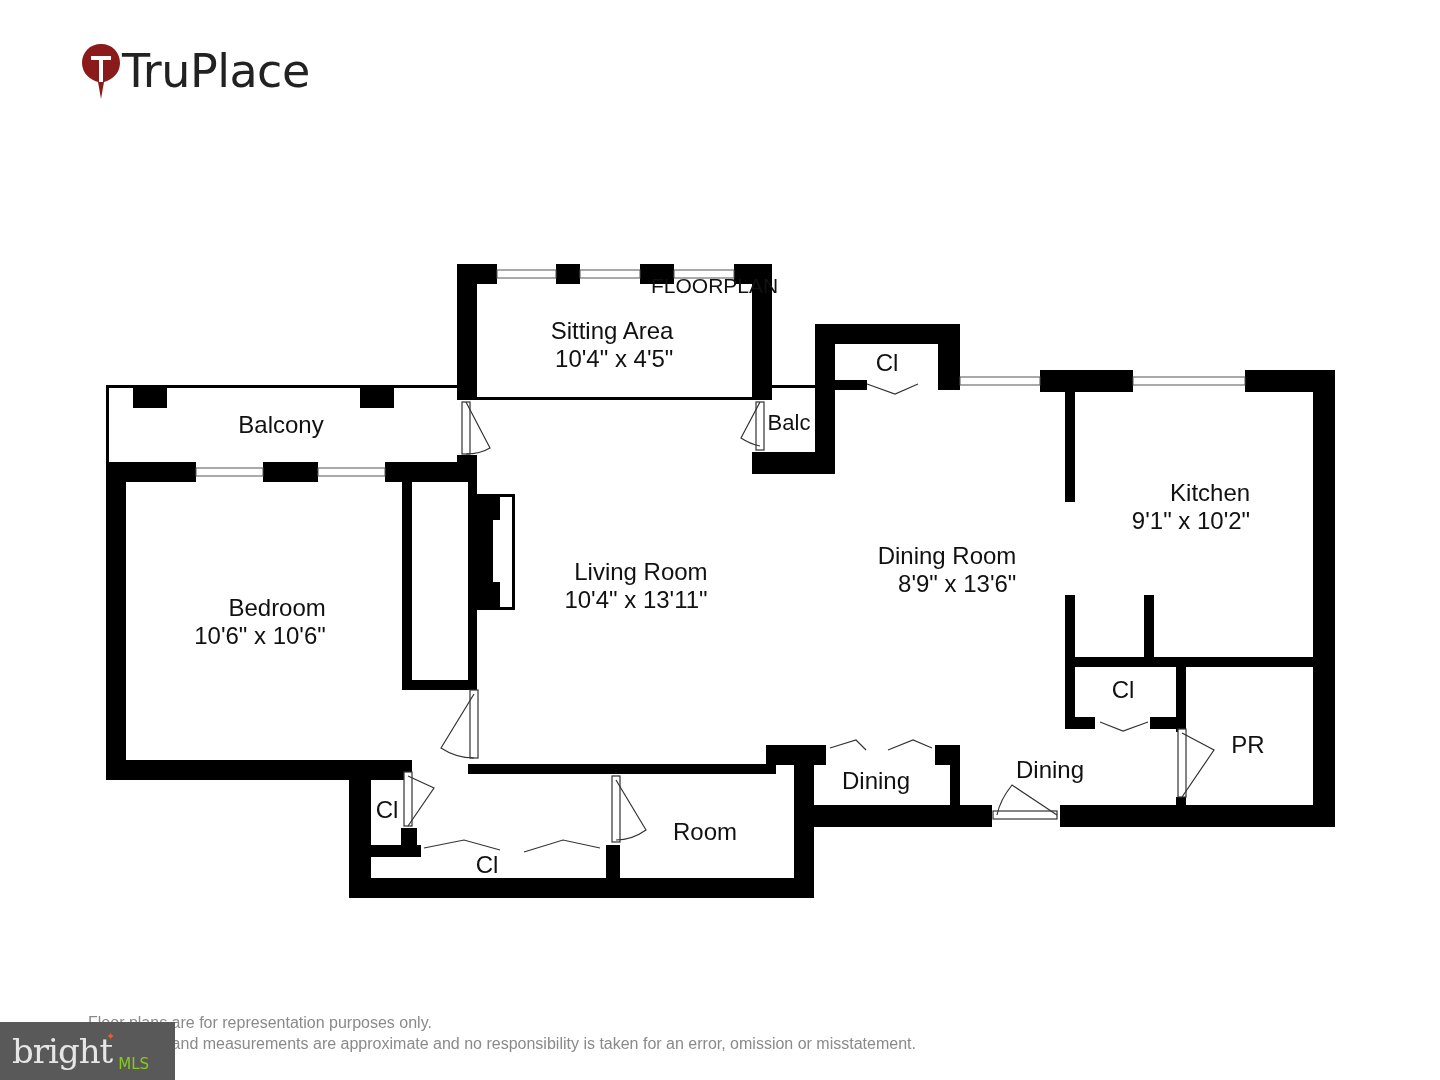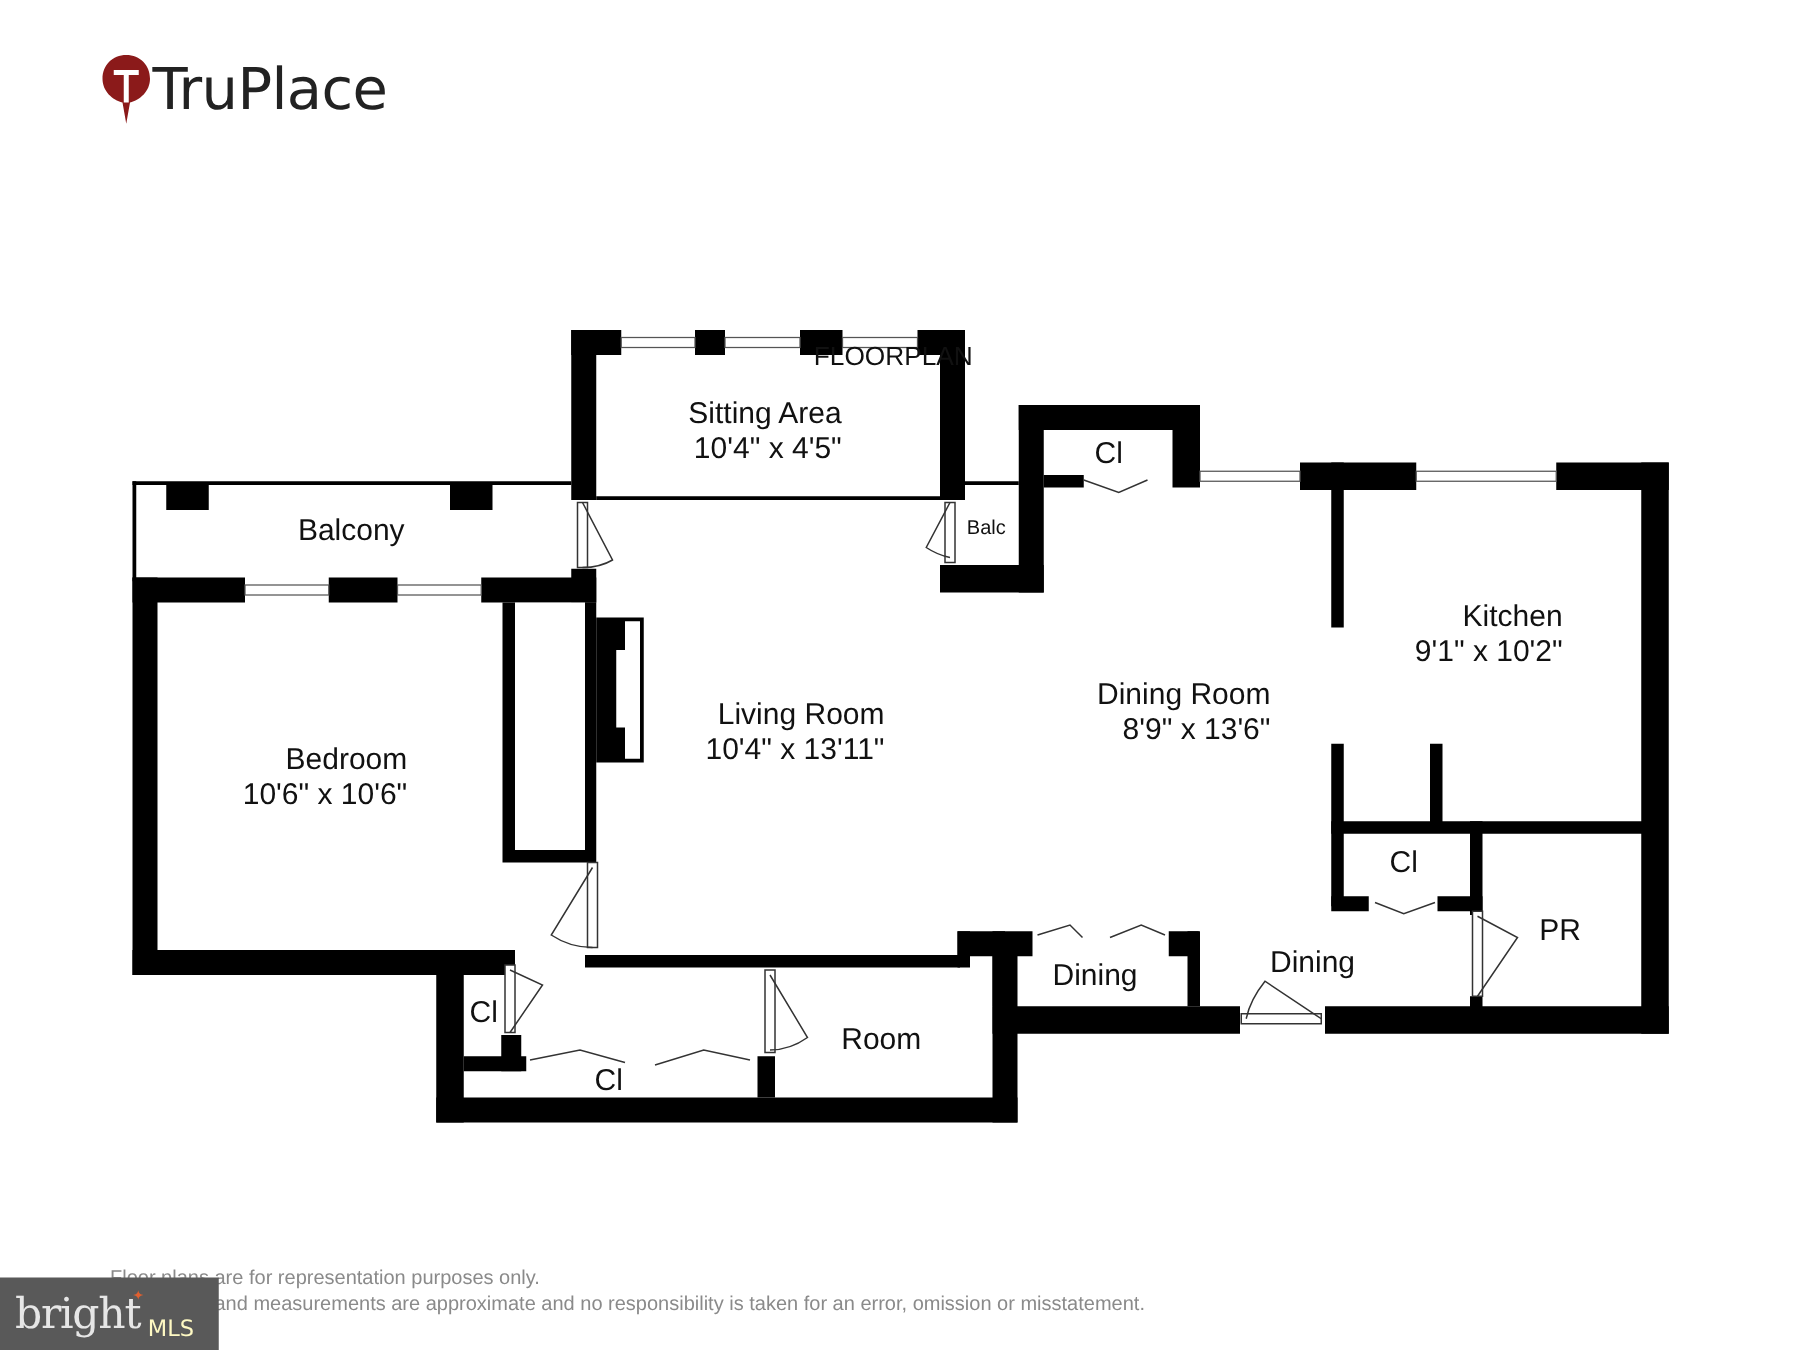--- a/index.html
+++ b/index.html
@@ -7,21 +7,21 @@
   .logo { position:absolute; left:80px; top:42px; display:flex; align-items:center; }
   .logo-text { font-family:"DejaVu Sans", sans-serif; font-size:46px; color:#222; margin-left:0; letter-spacing:-0.5px; line-height:1; }
   .plan { position:absolute; left:0; top:0; width:1440px; height:1080px; }
   .lbl { position:absolute; font-family:"Liberation Sans", sans-serif; color:#111; text-align:right; line-height:1.15; white-space:nowrap; transform:translate(-50%,-50%); }
   .lbl .name { font-size:24px; display:block; }
   .lbl .dim { font-size:24px; display:block; }
   .title { position:absolute; left:651px; top:233px; font-size:21px; color:#111;margin-top:41px; }
   .disclaimer { position:absolute; left:88px; top:1012px; font-size:16px; color:#8a8a8a; line-height:21px; }
   .bright { position:absolute; left:0; top:1022px; width:175px; height:58px; background:#595959; display:flex; align-items:center; padding-left:12px; box-sizing:border-box; }
   .bright-word { font-family:"DejaVu Serif", serif; font-size:34px; color:#e6e6e6; letter-spacing:-1px; }
-  .bright-mls { font-family:"DejaVu Sans", sans-serif; font-size:18px; color:#fef9c3; margin-left:6px; margin-top:25px; }
+  .bright-mls { font-family:"DejaVu Sans", sans-serif; font-size:15px; color:#84cc16; margin-left:6px; margin-top:25px; }
   .bright-star { position:absolute; left:106px; top:1030px; color:#e06030; font-size:11px; }
 </style>
 </head>
 <body>
 
 <div class="logo">
   <svg width="42" height="58" viewBox="0 0 42 58">
     <path d="M21 2 C10 2 2 10 2 21 C2 31 10 38 18 40 L21 57 L24 40 C32 38 40 31 40 21 C40 10 32 2 21 2 Z" fill="#8b1a1a"></path>
     <rect x="11" y="14" width="20" height="4" fill="#fff"></rect>
     <rect x="19" y="14" width="4" height="26" fill="#fff"></rect>
@@ -134,21 +134,21 @@
 <div class="title">FLOORPLAN</div>
 
 <div class="lbl" style="left:612px;top:345px">
   <span class="name">Sitting Area</span>
   <span class="dim">10'4" x 4'5"</span>
 </div>
 <div class="lbl" style="left:281px;top:425px">
   <span class="name">Balcony</span>
 </div>
 <div class="lbl" style="left:789px;top:423px">
-  <span class="name" style="font-size:16px">Balc</span>
+  <span class="name" style="font-size:22px">Balc</span>
 </div>
 <div class="lbl" style="left:887px;top:363px">
   <span class="name">Cl</span>
 </div>
 <div class="lbl" style="left:1191px;top:507px">
   <span class="name">Kitchen</span>
   <span class="dim">9'1" x 10'2"</span>
 </div>
 <div class="lbl" style="left:947px;top:570px">
   <span class="name">Dining Room</span>

